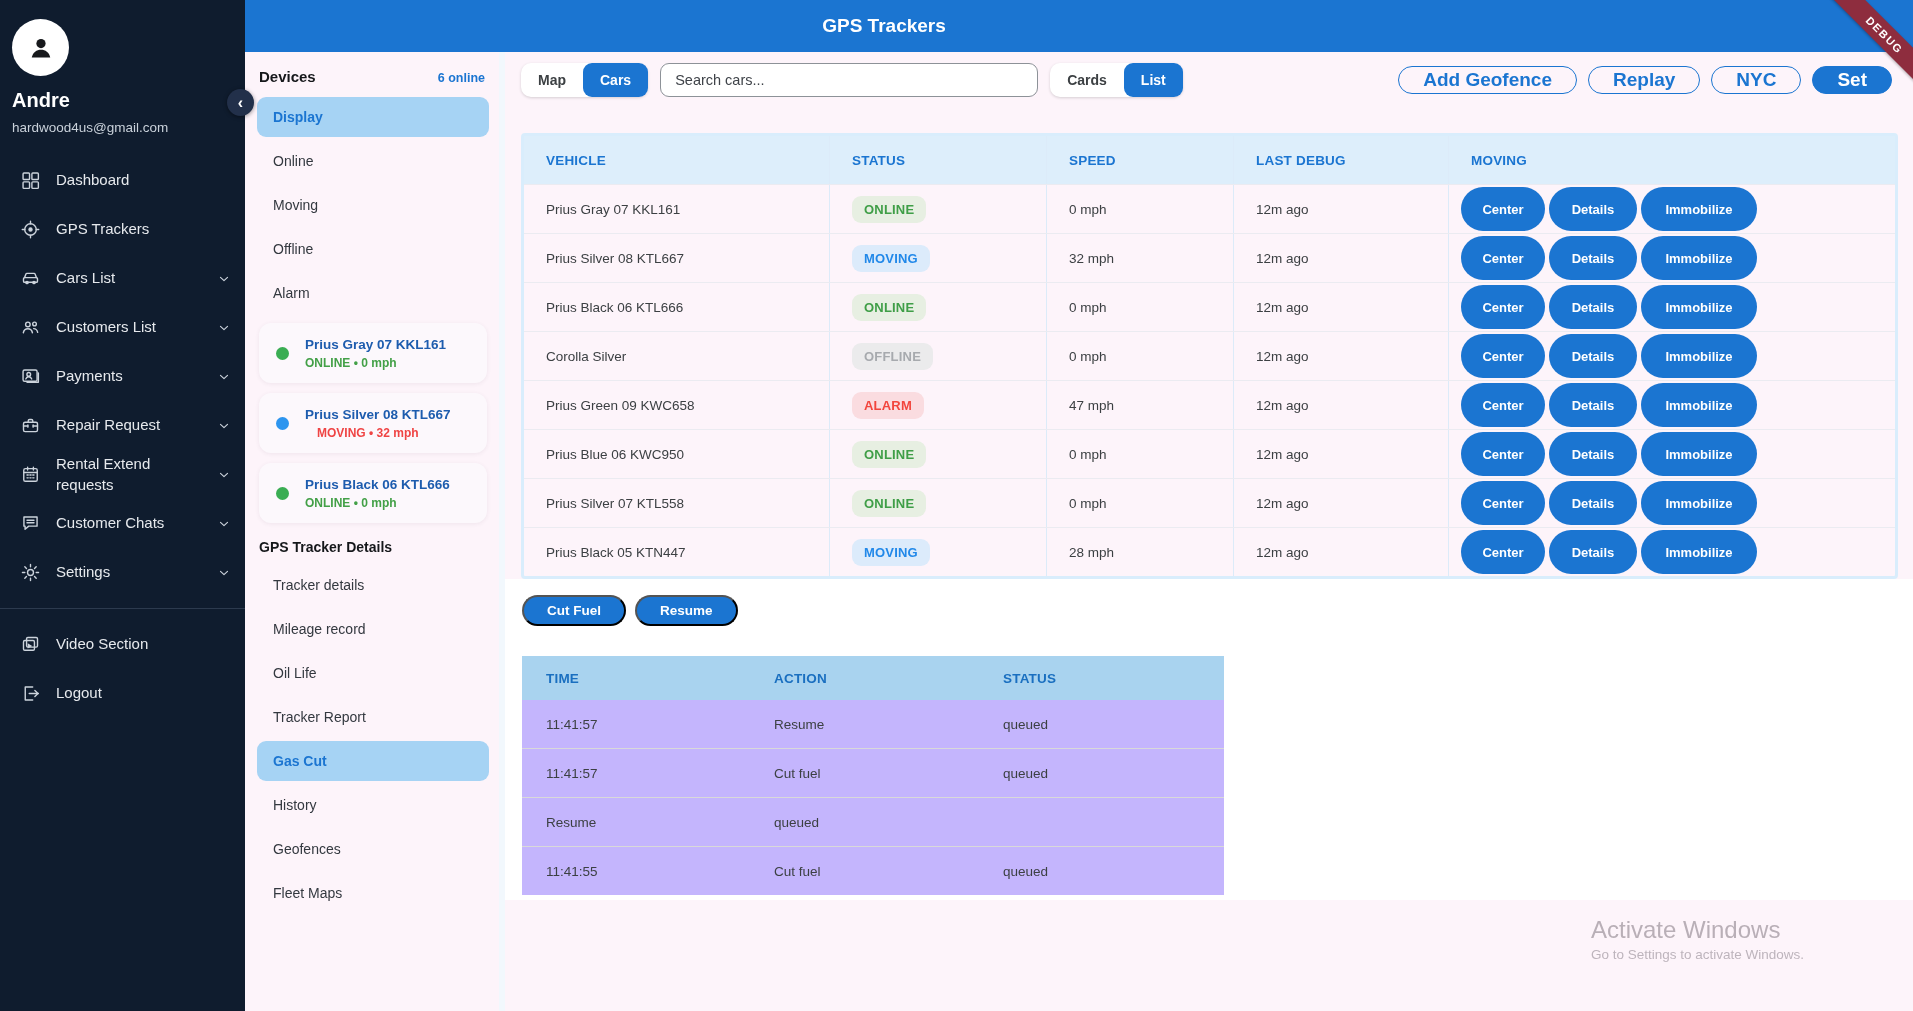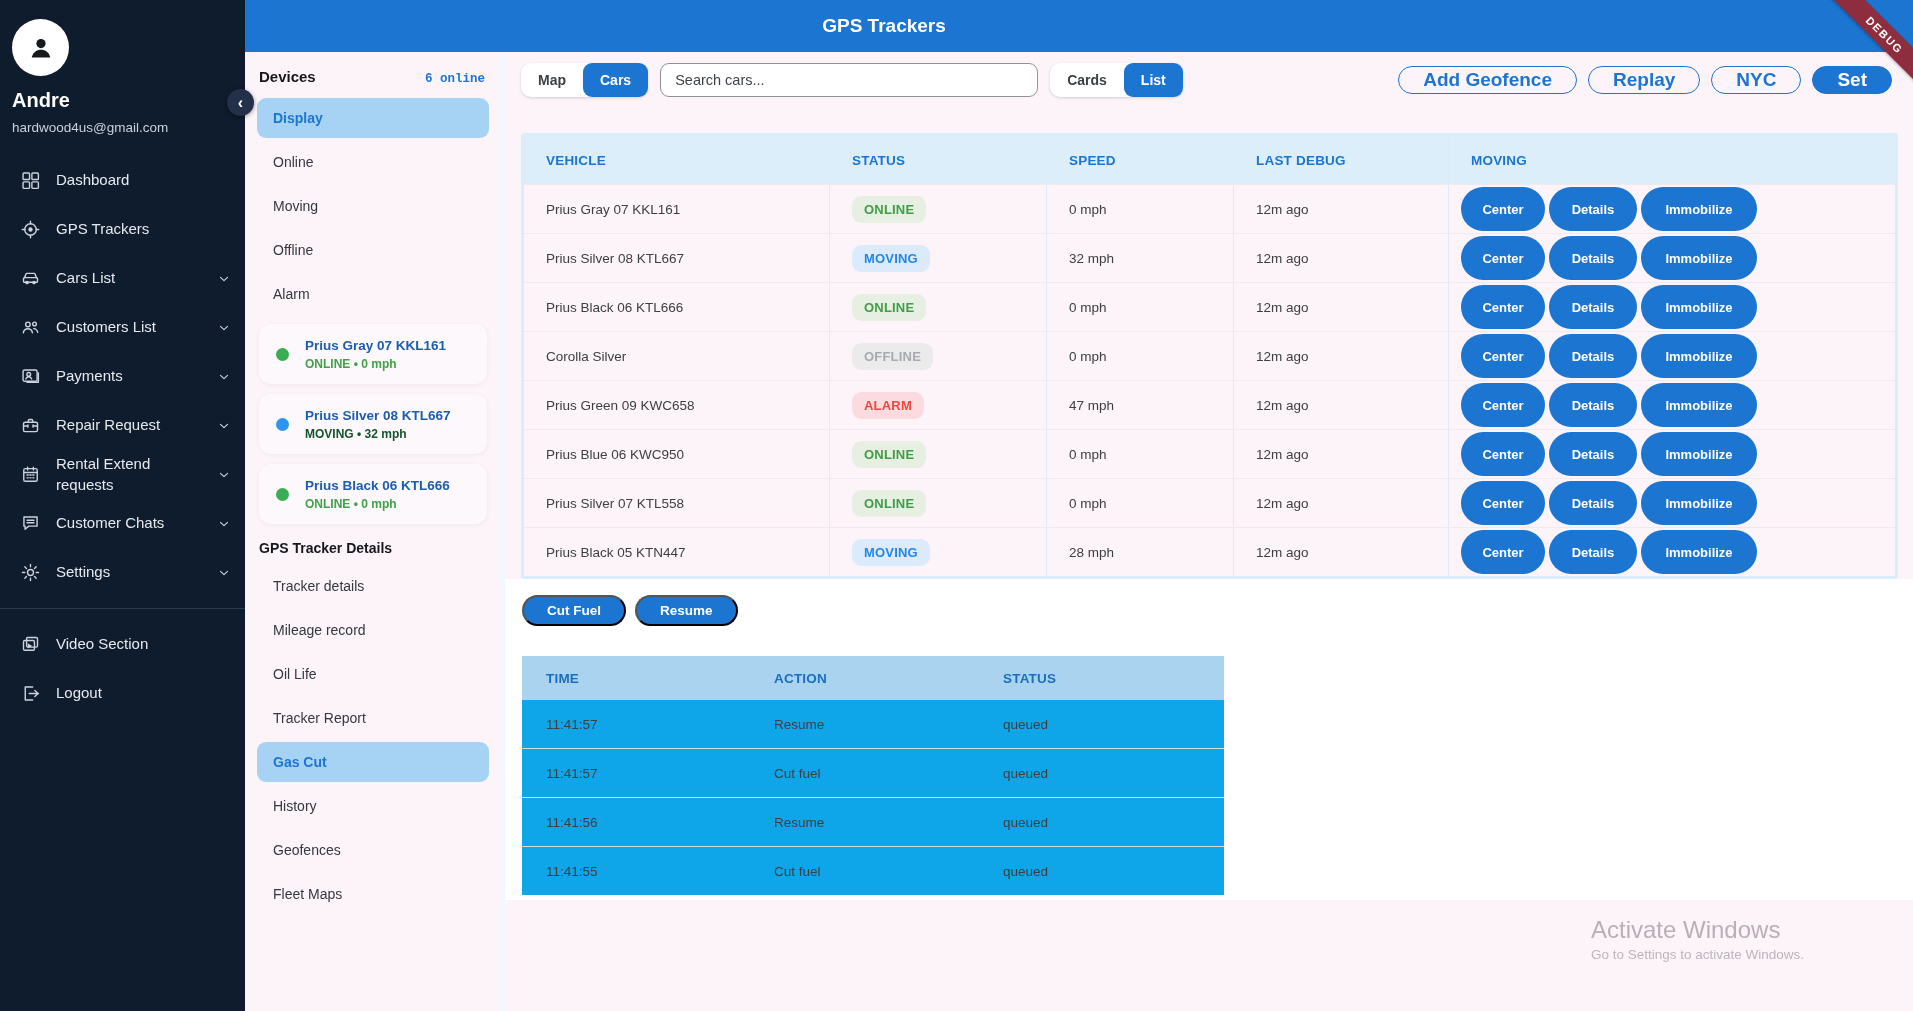--- a/index.html
+++ b/index.html
@@ -33,31 +33,31 @@
   .ribbon-wrap { position:absolute; top:0; right:0; width:120px; height:120px; overflow:hidden; z-index:50; pointer-events:none; }
   .ribbon { position:absolute; top:24px; right:-40px; transform:rotate(45deg); background:#8e2d3e; color:#fff;
             font-size:11px; font-weight:700; letter-spacing:1.5px; padding:5px 45px; box-shadow:0 1px 3px rgba(0,0,0,.3); }
 
   .content { flex:1; display:flex; min-height:0; }
 
   
   .devices { width:260px; flex-shrink:0; background:#fdf4fa; border-right:6px solid #f2f8fd; padding:14px 10px 0 12px; overflow:hidden; }
   .devices-head { display:flex; justify-content:space-between; align-items:baseline; padding:2px 4px 12px 2px; }
   .devices-title { font-size:15px; font-weight:700; color:#15171a; }
-  .devices-count { font-size:12.5px; font-weight:700; color:#1b75d1;font-family:Liberation Mono, monospace; }
+  .devices-count { font-size:12.5px; font-weight:700; color:#1b75d1; }
   .nav-item { display:flex; align-items:center; height:40px; padding-left:16px; margin-bottom:4px;
               font-size:14px; color:#33383f; border-radius:9px; cursor:pointer; }
   .nav-item.active { background:#a6d3f4; color:#1b75d1; font-weight:700; }
   .device-card { background:#fcf8fc; border-radius:12px; margin:10px 2px; padding:10px 6px 10px 17px;
                  display:flex; align-items:center; gap:16px; box-shadow:0 1px 4px rgba(80,45,80,.08); cursor:pointer; min-height:60px; }
   .dot { width:13px; height:13px; border-radius:50%; flex-shrink:0; }
   .dot.green { background:#3aad53; } .dot.blue { background:#2d95ef; }
   .card-name { font-size:13.5px; font-weight:700; color:#1d5cae; margin-bottom:4px; }
   .card-status { font-size:12px; font-weight:600; }
-  .card-status.online { color:#43a047; } .card-status.moving { color:#14532d; }
+  .card-status.online { color:#43a047; } .card-status.moving { color:#ef4444;margin-left:12px; }
   .devices-subtitle { font-size:14px; font-weight:700; color:#15171a; margin:16px 2px 10px 2px; }
 
   
   .main { flex:1; background:#fdf4fa; position:relative; min-width:0; overflow:hidden; }
   .toolbar { display:flex; align-items:center; gap:12px; margin-top:11px; padding:0 21px 0 16px; height:34px; }
   .seg { display:inline-flex; background:#ffffff; border-radius:10px; box-shadow:0 1px 3px rgba(0,0,0,.16); flex-shrink:0; }
   .seg-btn { padding:0 17px; height:34px; display:flex; align-items:center; font-size:14px; color:#3c4043; font-weight:600;
              border-radius:10px; cursor:pointer; }
   .seg-btn.selected { background:#1b75d1; color:#ffffff; border-radius:9px; font-weight:700; }
   .search-input { width:378px; height:34px; border:1px solid #8d9298; border-radius:9px; background:#fff;
@@ -90,21 +90,21 @@
   
   .gas-section { background:#ffffff; height:321px; padding:16px 0 0 17px; }
   .gas-buttons { display:flex; gap:9px; }
   .gas-btn { height:31px; padding:0 23px; border-radius:999px; background:#1b75d1; color:#fff; font-size:13.5px;
              font-weight:700; display:flex; align-items:center; cursor:pointer; }
   .gas-table { width:702px; margin-top:30px; }
   .gt-grid { display:grid; grid-template-columns:228px 229px 1fr; }
   .gt-header { background:#a9d3ef; }
   .gt-header .gcell { height:44px; display:flex; align-items:center; padding-left:24px;
                       font-size:13.5px; font-weight:700; color:#1a6fc0; letter-spacing:.2px; }
-  .gt-row { border-bottom:1px solid #d9d9d9; background:#0ea5e9; }
+  .gt-row { border-bottom:1px solid #d9d9d9; background:#c4b5fd; }
   .gt-row:last-child { border-bottom:none; }
   .gt-row .gcell { height:48px; display:flex; align-items:center; padding-left:24px; font-size:13.5px; color:#3c4043; }
 
   .watermark { position:absolute; left:1086px; top:864px; }
   .watermark .w1 { font-size:24px; color:#b9afb7; }
   .watermark .w2 { font-size:13.5px; color:#bdb4bc; margin-top:3px; }
 </style>
 </head>
 <body>
 
@@ -470,21 +470,20 @@
                 <div class="gcell">11:41:57</div>
                 <div class="gcell">Resume</div>
                 <div class="gcell">queued</div>
               </div>
               <div class="gt-grid gt-row">
                 <div class="gcell">11:41:57</div>
                 <div class="gcell">Cut fuel</div>
                 <div class="gcell">queued</div>
               </div>
               <div class="gt-grid gt-row">
-                <div class="gcell">11:41:56</div>
                 <div class="gcell">Resume</div>
                 <div class="gcell">queued</div>
               </div>
               <div class="gt-grid gt-row">
                 <div class="gcell">11:41:55</div>
                 <div class="gcell">Cut fuel</div>
                 <div class="gcell">queued</div>
               </div>
             </div>
         </div>

